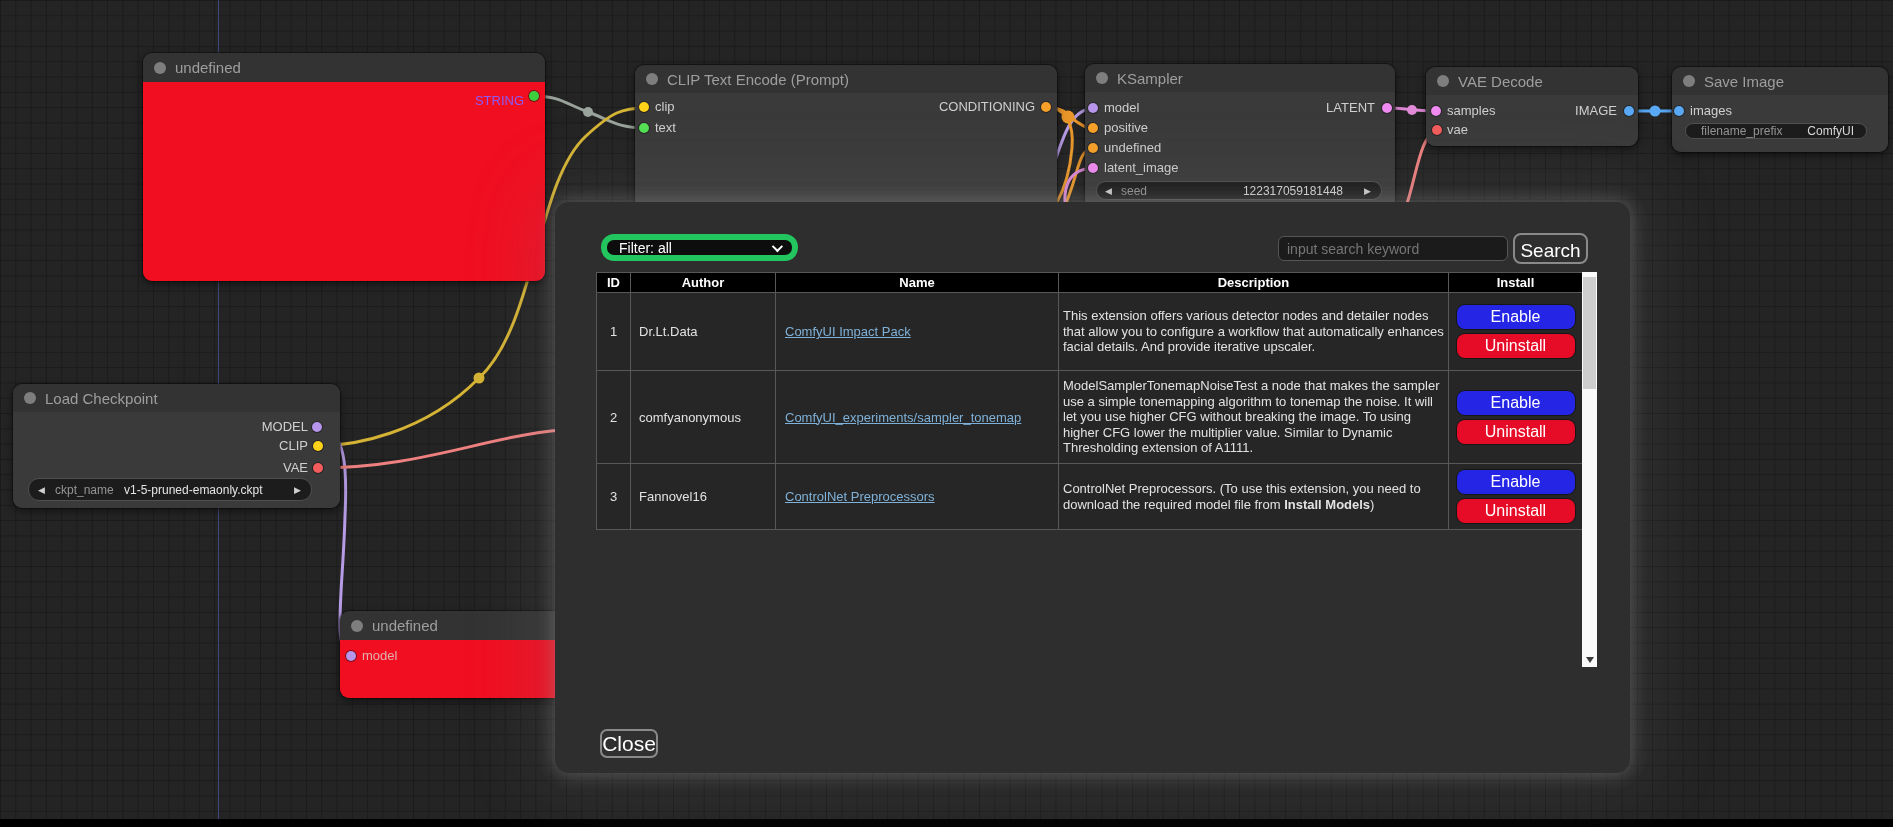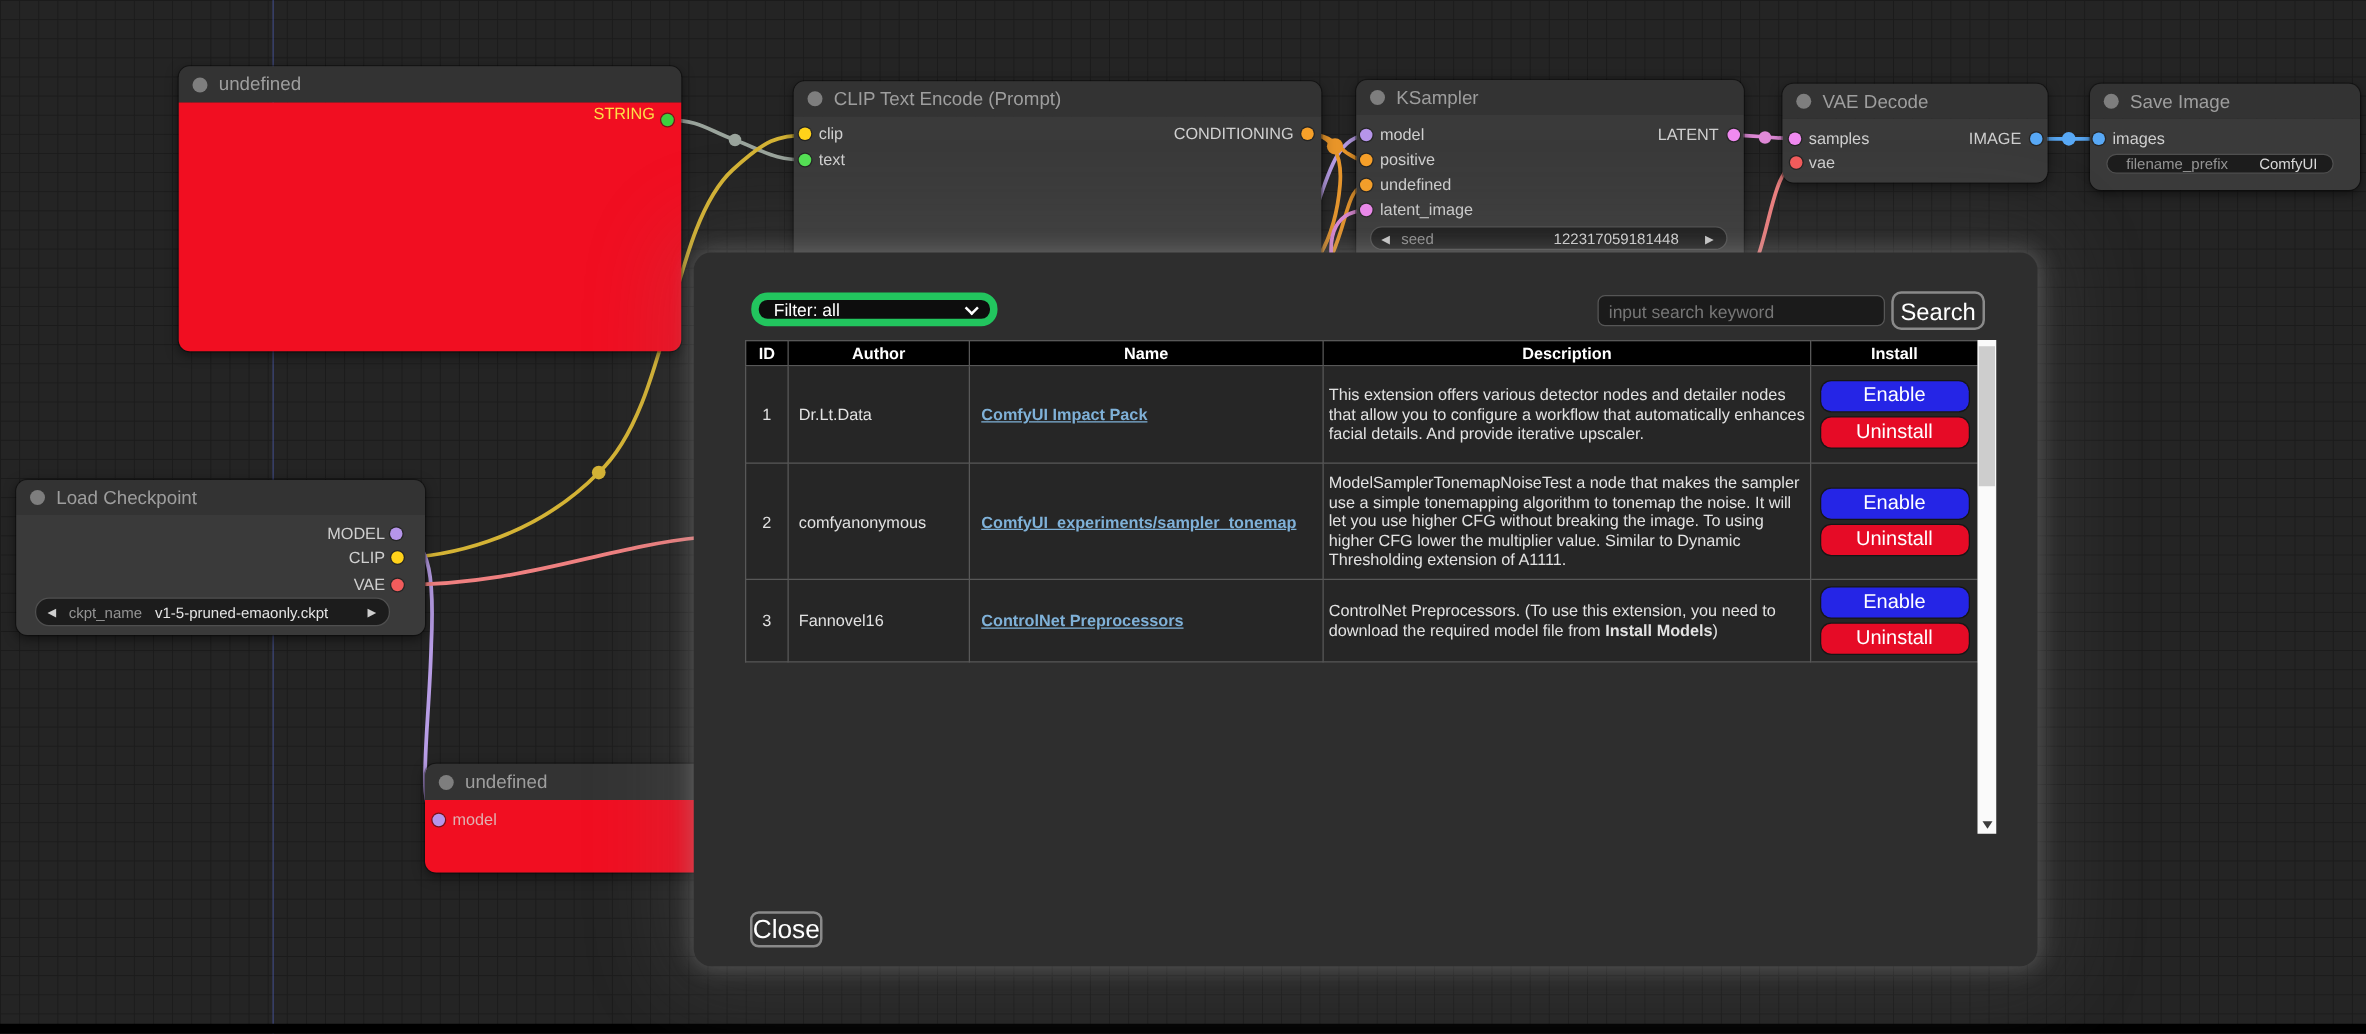--- a/index.html
+++ b/index.html
@@ -58,21 +58,21 @@
     font-size:19px; display:flex; align-items:flex-end; justify-content:center; cursor:pointer; }
 
   table.ext { position:absolute; left:41px; top:70px; border-collapse:collapse; table-layout:fixed;
     width:986px; background:#262626; }
   table.ext th { background:#000; color:#fff; font-size:13px; font-weight:bold;
     border:1px solid #585858; height:20px; padding:0; }
   table.ext td { border:1px solid #585858; color:#e2e2e2; font-size:13px; vertical-align:middle; }
   td.cid { text-align:center; }
   td.cauthor { padding-left:8px; }
   td.cname { padding-left:9px; }
-  td.cname a { color:#7fb1d8; font-weight:bold; text-decoration:underline; }
+  td.cname a { color:#7fb1d8; font-weight:normal; text-decoration:underline; }
   td.cdesc { vertical-align:top; padding:2px 4px; line-height:15.6px; color:#e9e9e9; }
   td.cinstall { text-align:center; }
   .btn-enable, .btn-uninstall { display:block; width:118px; height:24px; margin:5px auto 0;
     border:none; border-radius:8px; color:#fff; font-size:16px; line-height:24px; text-align:center;
     font-family:"Liberation Sans",sans-serif; cursor:pointer; box-shadow:0 0 0 1px rgba(0,0,0,.4); }
   .btn-enable { background:#2525e6; }
   .btn-uninstall { background:#e60b26; margin-bottom:5px; }
 
   .scrollbar { position:absolute; left:1027px; top:70px; width:15px; height:395px; background:#fafafa; }
   .scroll-thumb { position:absolute; left:1px; top:5px; width:13px; height:112px; background:#cdcdcd; }
@@ -112,21 +112,21 @@
     <circle cx="1412" cy="110" r="5" fill="#e08ad8"></circle>
     <circle cx="1655" cy="111" r="5.5" fill="#58a8f5"></circle>
   </svg>
 
   <div class="node" style="left:143px; top:53px; width:402px; height:228px;">
     <div class="node-header" style="height:29px;">
       <span class="hdot"></span>
       <span class="ntitle">undefined</span>
     </div>
     <div class="node-body red" style="top:29px;"></div>
-    <span class="slot-label out" style="right:21px; top:30px; color:#fde047;">STRING</span>
+    <span class="slot-label out" style="right:21px; top:40px; color:#8b5cf6;">STRING</span>
     <div class="slot-dot" style="left:386px; top:38px; background:#3ecf3e;"></div>
   </div>
 
   <div class="node" style="left:635px; top:65px; width:422px; height:175px;">
     <div class="node-header">
       <span class="hdot"></span>
       <span class="ntitle">CLIP Text Encode (Prompt)</span>
     </div>
     <div class="node-body"></div>
     <div class="slot-dot" style="left:4px; top:37px; background:#ffd21a;"></div>

